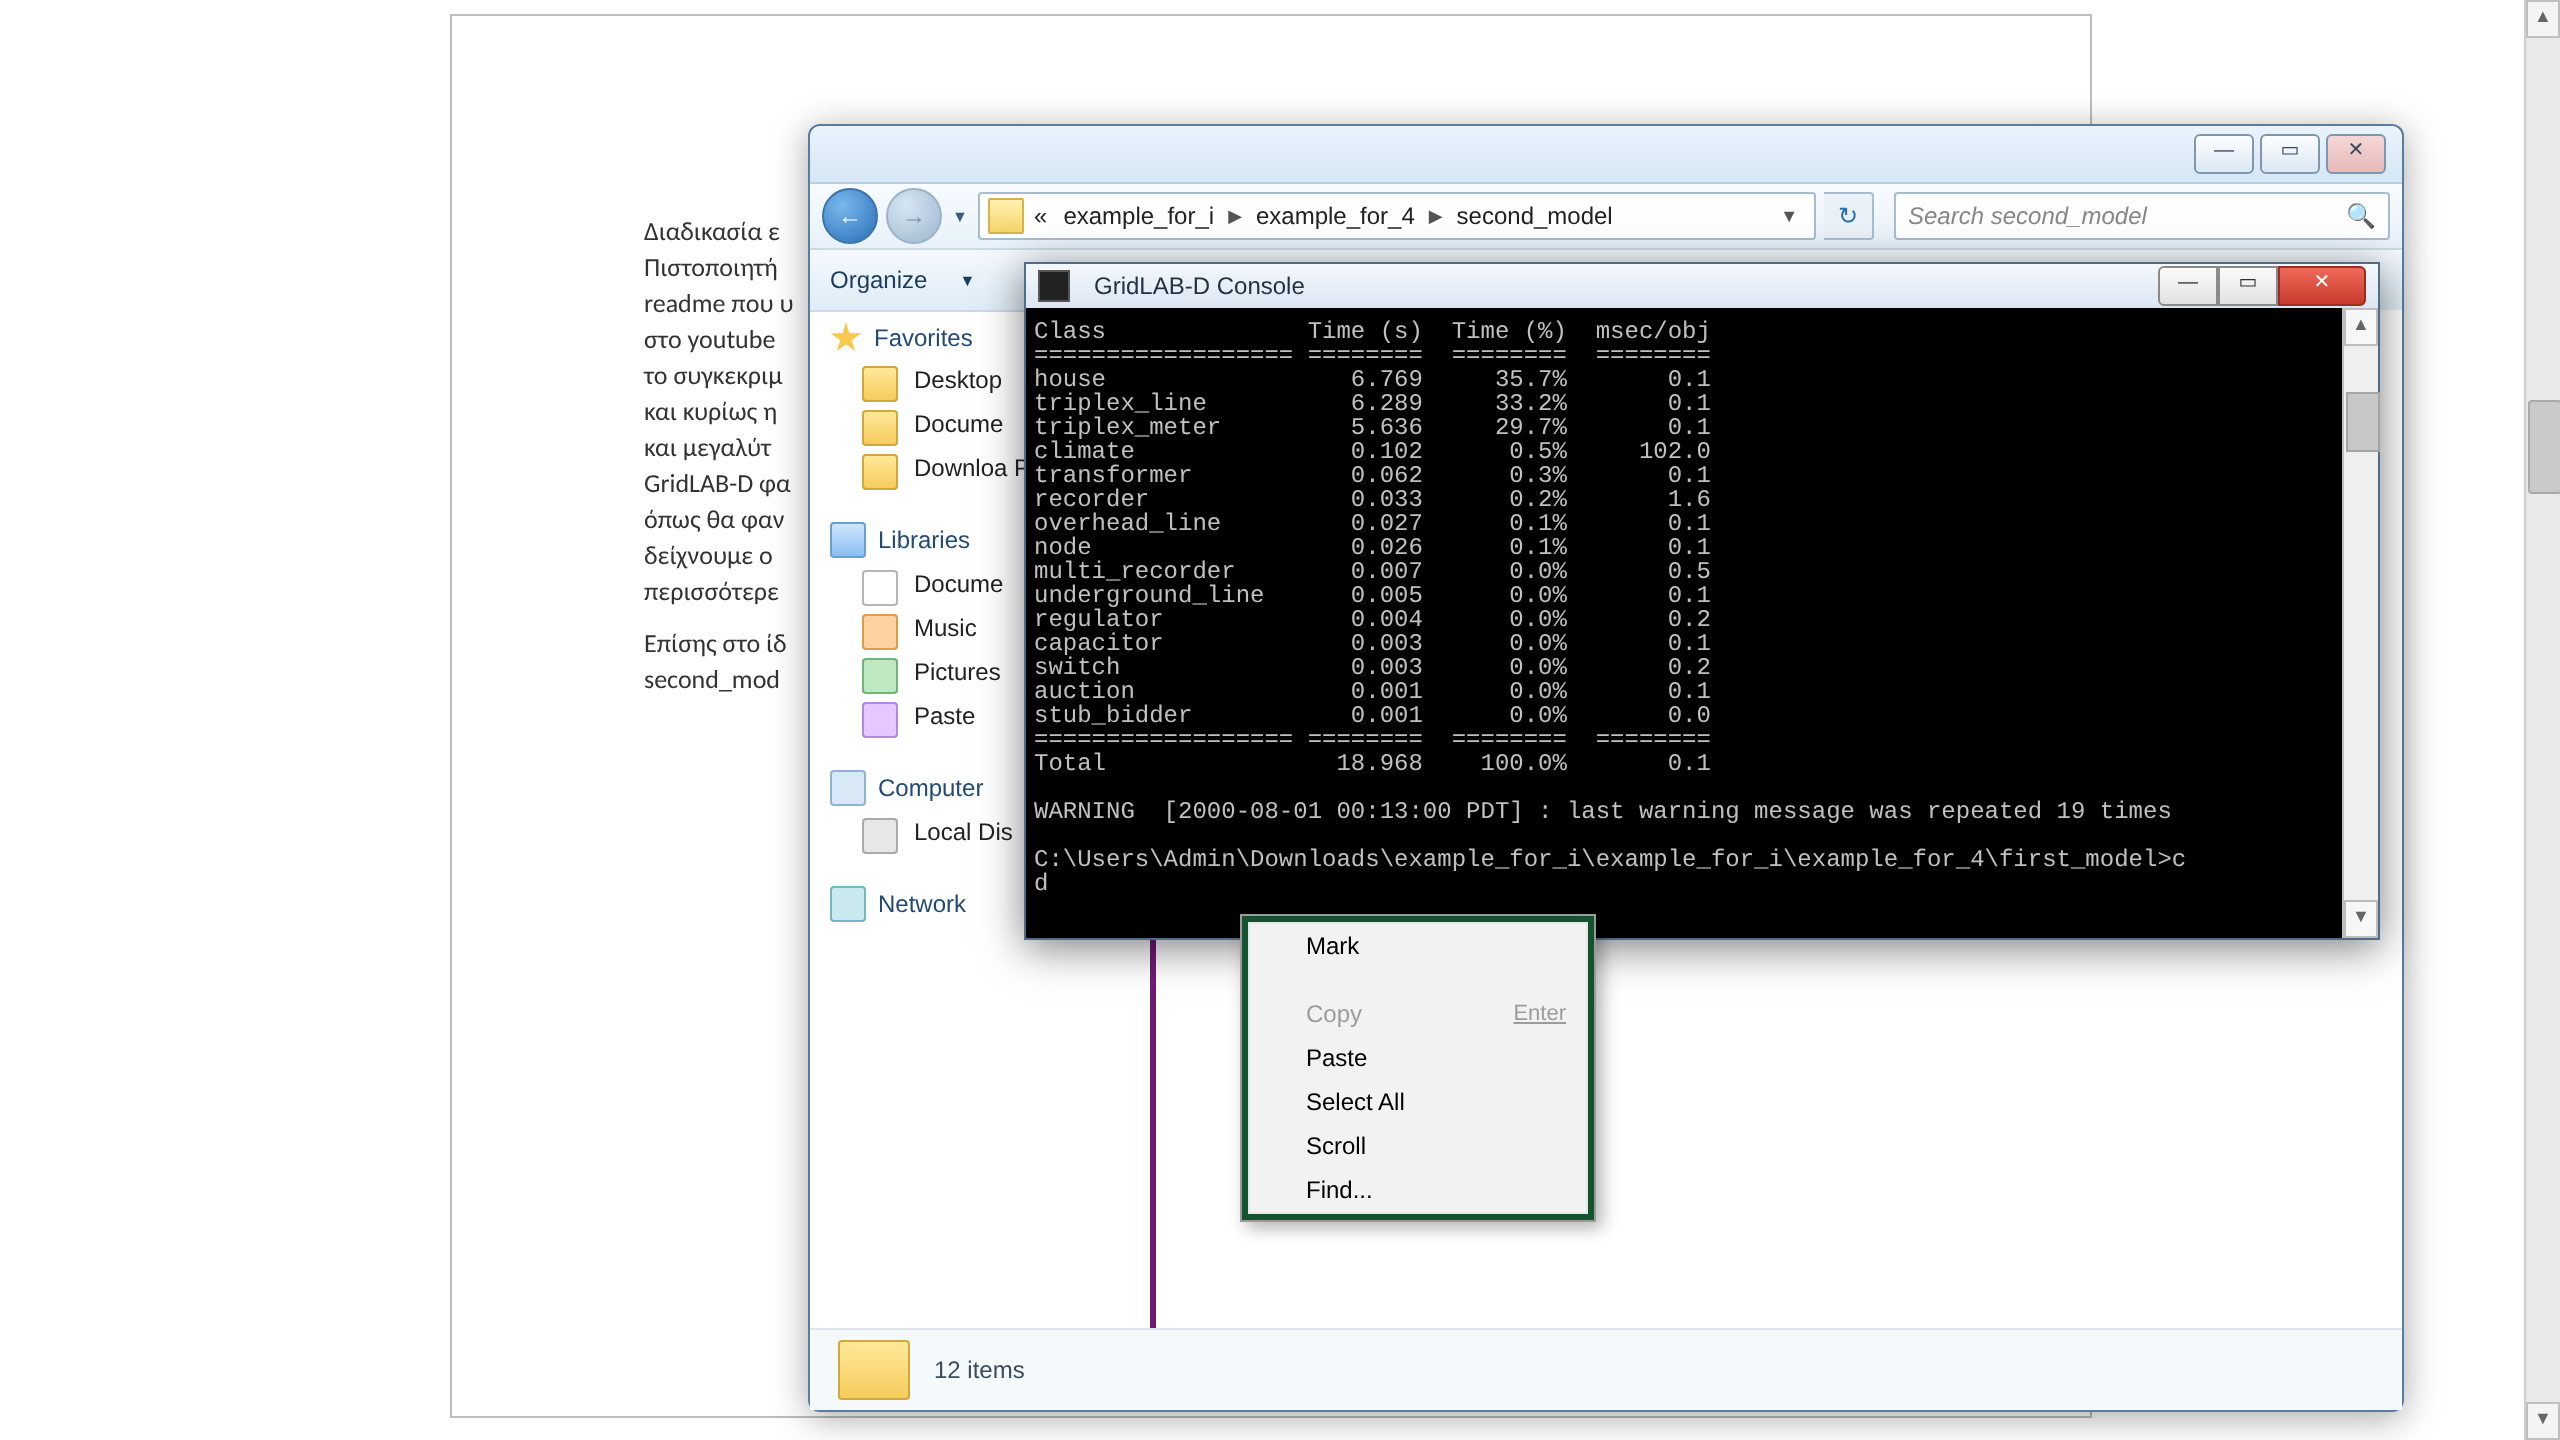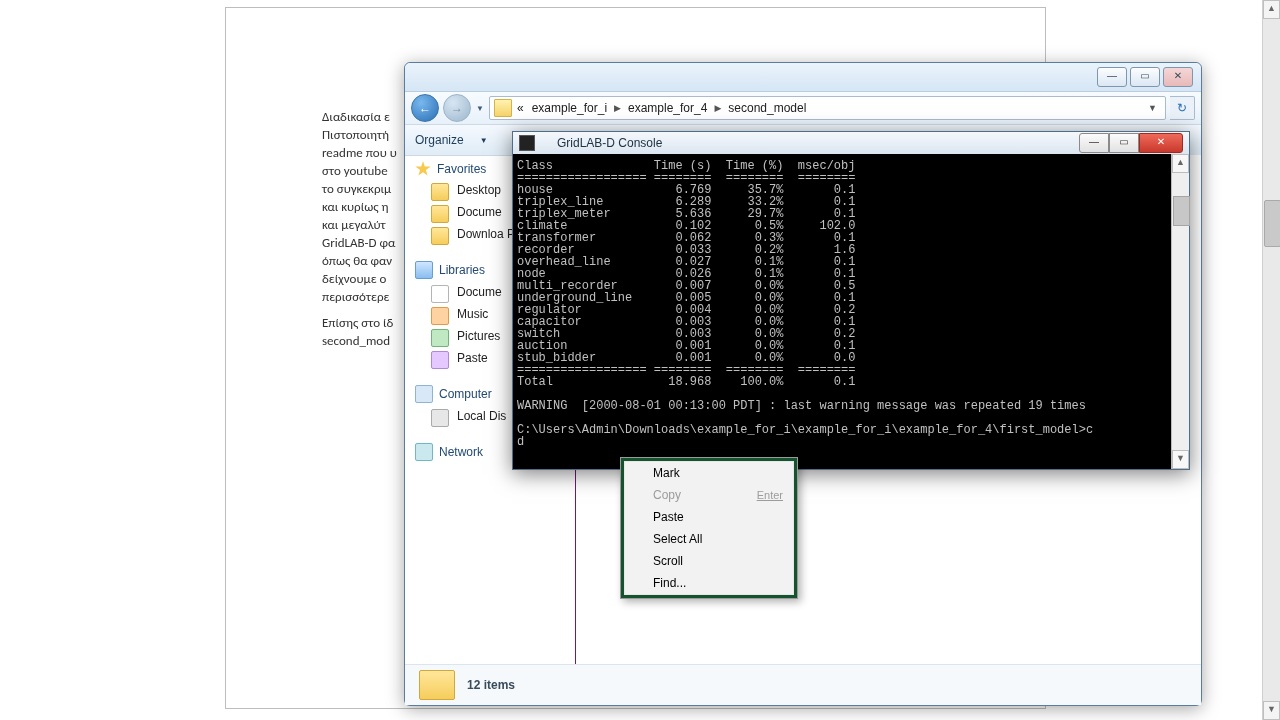--- a/index.html
+++ b/index.html
@@ -25,56 +25,56 @@
   .addr .fold{width:16px;height:16px;background:linear-gradient(#fff2b0,#f5d36a);border:1px solid #d6b24a;border-radius:1px;}
   .addr .crumb{padding:0 3px;color:#222;cursor:default;}
   .addr .sep{color:#555;font-size:9px;padding:0 2px;}
   .addr .drop{margin-left:auto;color:#555;font-size:9px;padding:0 4px;}
   .refresh{width:24px;height:22px;border:1px solid #a9bccd;border-left:none;border-radius:0 2px 2px 0;background:#eaf1f8;display:flex;align-items:center;justify-content:center;color:#2a6fb5;}
   .search{width:234px;height:22px;border:1px solid #a9bccd;border-radius:2px;background:#fff;display:flex;align-items:center;padding:0 6px;color:#888;font-style:italic;margin-left:6px;}
   .search span:last-child{margin-left:auto;color:#4a6b8c;font-style:normal;}
   .ex-toolbar{height:30px;background:linear-gradient(#f4f9fe,#e0ecf6);border-bottom:1px solid #cdd9e4;display:flex;align-items:center;padding:0 10px;font-size:12px;color:#1c3c5b;}
   .ex-toolbar .org{display:flex;align-items:center;gap:16px;}
   .ex-body{position:absolute;top:92px;bottom:40px;left:0;right:0;display:flex;}
-  .sidebar{width:160px;border-right:1px solid #701a75;padding:6px 0 6px 10px;overflow:hidden;font-size:12px;}
+  .sidebar{width:160px;border-right:3px solid #701a75;padding:6px 0 6px 10px;overflow:hidden;font-size:12px;}
   .sb-group{margin-bottom:14px;}
   .sb-head{display:flex;align-items:center;gap:6px;color:#224a73;font-size:12px;margin-bottom:4px;}
   .sb-item{display:flex;align-items:flex-start;gap:8px;padding:2px 0 2px 16px;color:#222;}
   .ic{width:16px;height:16px;display:inline-block;border-radius:2px;}
   .ic-star{background:#f7c94f;clip-path:polygon(50% 0,61% 35%,98% 35%,68% 57%,79% 91%,50% 70%,21% 91%,32% 57%,2% 35%,39% 35%);}
   .ic-fold{background:linear-gradient(#ffe79a,#f6cd5c);border:1px solid #d0a93e;}
   .ic-lib{background:linear-gradient(#cfe6ff,#8abef0);border:1px solid #6a9ecf;}
   .ic-doc{background:#fff;border:1px solid #b5b5b5;}
   .ic-mus{background:#ffd3a1;border:1px solid #e09a4c;}
   .ic-pic{background:#bfe8c3;border:1px solid #72b478;}
   .ic-vid{background:#e4c8ff;border:1px solid #b188d8;}
   .ic-comp{background:#d9e8f6;border:1px solid #8fb3d2;}
   .ic-drive{background:#e7e7e7;border:1px solid #aaa;}
   .ic-net{background:#c9e9ef;border:1px solid #71b8c4;}
   .content{flex:1;background:#fff;}
-  .statusbar{position:absolute;left:0;right:0;bottom:0;height:40px;border-top:1px solid #dde5ec;display:flex;align-items:center;padding:0 14px;gap:12px;font-size:12px;color:#3a4b5a;background:#f5f9fc;font-weight:bold;}
+  .statusbar{position:absolute;left:0;right:0;bottom:0;height:40px;border-top:1px solid #dde5ec;display:flex;align-items:center;padding:0 14px;gap:12px;font-size:12px;color:#3a4b5a;background:#f5f9fc;}
   .statusbar .bigfold{width:34px;height:28px;background:linear-gradient(#ffe79a,#f6cd5c);border:1px solid #d0a93e;border-radius:2px;}
   
   .console{position:absolute;left:512px;top:131px;width:676px;height:337px;background:#000;border:1px solid #4f6d88;box-shadow:0 4px 20px rgba(0,0,0,.5);}
-  .con-titlebar{height:22px;background:linear-gradient(#f4f8fc,#dbe6f1);border-bottom:1px solid #adbecb;display:flex;align-items:center;padding:0 6px;gap:22px;color:#223344;font-size:12px;}
+  .con-titlebar{height:22px;background:linear-gradient(#f4f8fc,#dbe6f1);border-bottom:1px solid #adbecb;display:flex;align-items:center;padding:0 6px;gap:12px;color:#223344;font-size:12px;}
   .con-ic{width:14px;height:14px;background:#222;border:1px solid #555;}
   .con-titlebar .spacer{flex:1;}
   .cwinbtns{display:flex;}
   .cwinbtn{width:28px;height:18px;border:1px solid #8a8a8a;background:linear-gradient(#fbfbfb,#e2e2e2);font-size:10px;text-align:center;line-height:16px;color:#333;}
   .cwinbtn.min{border-radius:3px 0 0 3px;}
   .cwinbtn.close2{background:linear-gradient(#ef6a5a,#c8392c);color:#fff;border-color:#9c2b21;border-radius:0 3px 3px 0;width:42px;}
   .con-body{position:absolute;left:0;top:22px;bottom:0;right:17px;background:#000;color:#c0c0c0;font-family:Consolas,"Courier New",monospace;font-size:12px;line-height:12px;padding:6px 4px;white-space:pre;overflow:hidden;}
   .con-scroll{position:absolute;right:0;top:22px;bottom:0;width:17px;background:#efefef;border-left:1px solid #bcbcbc;}
   .con-scroll .btn{height:17px;background:#f7f7f7;border:1px solid #bdbdbd;font-size:9px;text-align:center;line-height:15px;color:#666;}
   .con-scroll .thumb{position:absolute;left:1px;top:42px;width:15px;height:28px;background:#c7c7c7;border:1px solid #a5a5a5;}
   
   .ctx{position:absolute;left:620px;top:457px;width:170px;background:#14532d;border:1px solid #9a9a9a;box-shadow:3px 3px 8px rgba(0,0,0,.3);padding:3px;}
   .ctx-inner{background:#f2f2f2;border:1px solid #e7e7e7;}
   .ctx-item{height:22px;display:flex;align-items:center;padding:0 10px 0 28px;font-size:12px;color:#000;}
-  .ctx-item.disabled{color:#9c9c9c;}
+  .ctx-item.disabled{color:#9c9c9c;margin-top:12px;}
   .ctx-item .accel{margin-left:auto;color:#444;font-size:11px;text-decoration:underline;}
   .ctx-item.disabled .accel{color:#9c9c9c;}
 </style>
 </head>
 <body>
 
 <div class="doc-page"></div>
 <div class="doc-text">
   <p>Διαδικασία ε
 Πιστοποιητή
@@ -113,20 +113,24 @@
       <span class="fold"></span>
       <span class="crumb">«</span>
       <span class="crumb">example_for_i</span>
       <span class="sep">▶</span>
       <span class="crumb">example_for_4</span>
       <span class="sep">▶</span>
       <span class="crumb">second_model</span>
       <span class="drop">▼</span>
     </div>
     <div class="refresh">↻</div>
+    <div class="search">
+      <span>Search second_model</span>
+      <span>🔍</span>
+    </div>
   </div>
   <div class="ex-toolbar">
     <div class="org">
       <span>Organize</span>
       <span style="font-size:8px;">▼</span>
     </div>
   </div>
   <div class="ex-body">
     <div class="sidebar">
       <div class="sb-group">

